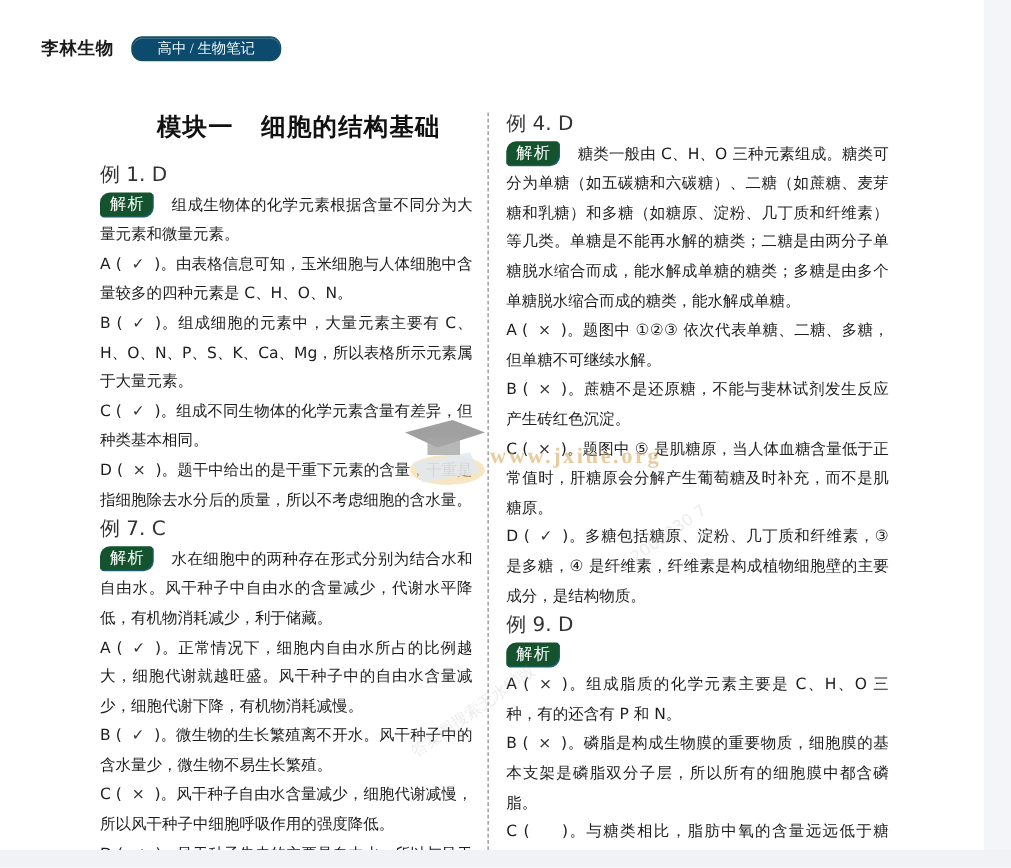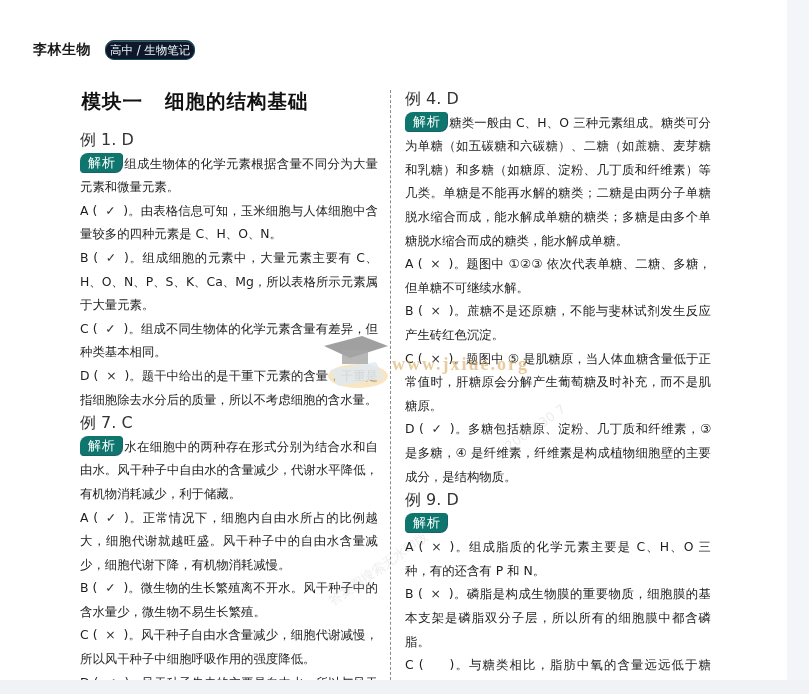--- a/index.html
+++ b/index.html
@@ -10,46 +10,46 @@
     color:#1c1c1c;
   }
   .page {
     position:absolute; left:0; top:0; width:787px; height:680px;
     background:#ffffff; overflow:hidden;
   }
   .bottom-bar {
     position:absolute; left:0; top:680px; width:809px; height:14px;
     background:#f1f2f6;
   }
-  .header { position:absolute; left:33px; top:40px; display:flex; align-items:center; }
+  .header { position:absolute; left:33px; top:29px; display:flex; align-items:center;font-family:Liberation Serif, serif; }
   .brand { font-size:14px; font-weight:bold; letter-spacing:0.5px; color:#1a1a1a; }
   .badge {
-    margin-left:14px; height:18px; padding:0 4px; border-radius:9px;
-    background:#0f172a; color:#eaf6f8; font-size:11.5px; line-height:18px;
+    margin-left:14px; height:18px; padding:0 20px; border-radius:9px;
+    background:#0c4a6e; color:#eaf6f8; font-size:11.5px; line-height:18px;
     border:1px solid #14505c; box-shadow:inset 0 1px 0 rgba(255,255,255,0.25);
   }
   .title {
     position:absolute; left:0; width:390px; top:88px; text-align:center;
     font-family:"DejaVu Serif", "Liberation Serif", serif; font-weight:bold;
-    font-size:19.5px; letter-spacing:1px; color:#111;
+    font-size:19.5px; letter-spacing:1px; color:#111;padding-left:44px;
   }
   .title .gap { display:inline-block; width:22px; }
   .divider {
     position:absolute; left:390px; top:90px; width:0; height:600px;
     border-left:1px dashed #8a8a8a;
   }
   .col { position:absolute; font-size:12.4px; line-height:23.6px; color:#1d1d1d; }
   .col-left { left:80px; top:128px; width:298px; }
   .col-right { left:405px; top:87px; width:306px; }
   .para { margin:0; text-align:justify; }
   .ex { color:#333; font-size:16px; }
   .tag {
     display:inline-block; height:19px; line-height:19px; padding:0 6px 0 8px;
-    background:#0f766e; color:#fff; font-size:13px; letter-spacing:1px;
-    border-radius:8px 2px 8px 2px; margin-right:2px; vertical-align:1px;
+    background:#14532d; color:#fff; font-size:13px; letter-spacing:1px;
+    border-radius:8px 2px 8px 2px; margin-right:15px; vertical-align:1px;
     box-shadow:1px 1px 0 #1a5f6d;
   }
   .mark { display:inline-block; min-width:26px; text-align:center; color:#333; }
   .wm-cap {
     position:absolute; left:318px; top:332px; width:72px; height:60px; pointer-events:none;
   }
   .wm-text {
     position:absolute; left:392px; top:354px; font-size:18px; font-weight:bold;
     color:rgba(214,163,80,0.55); letter-spacing:2px; pointer-events:none;font-family:Liberation Serif, serif;
   }

